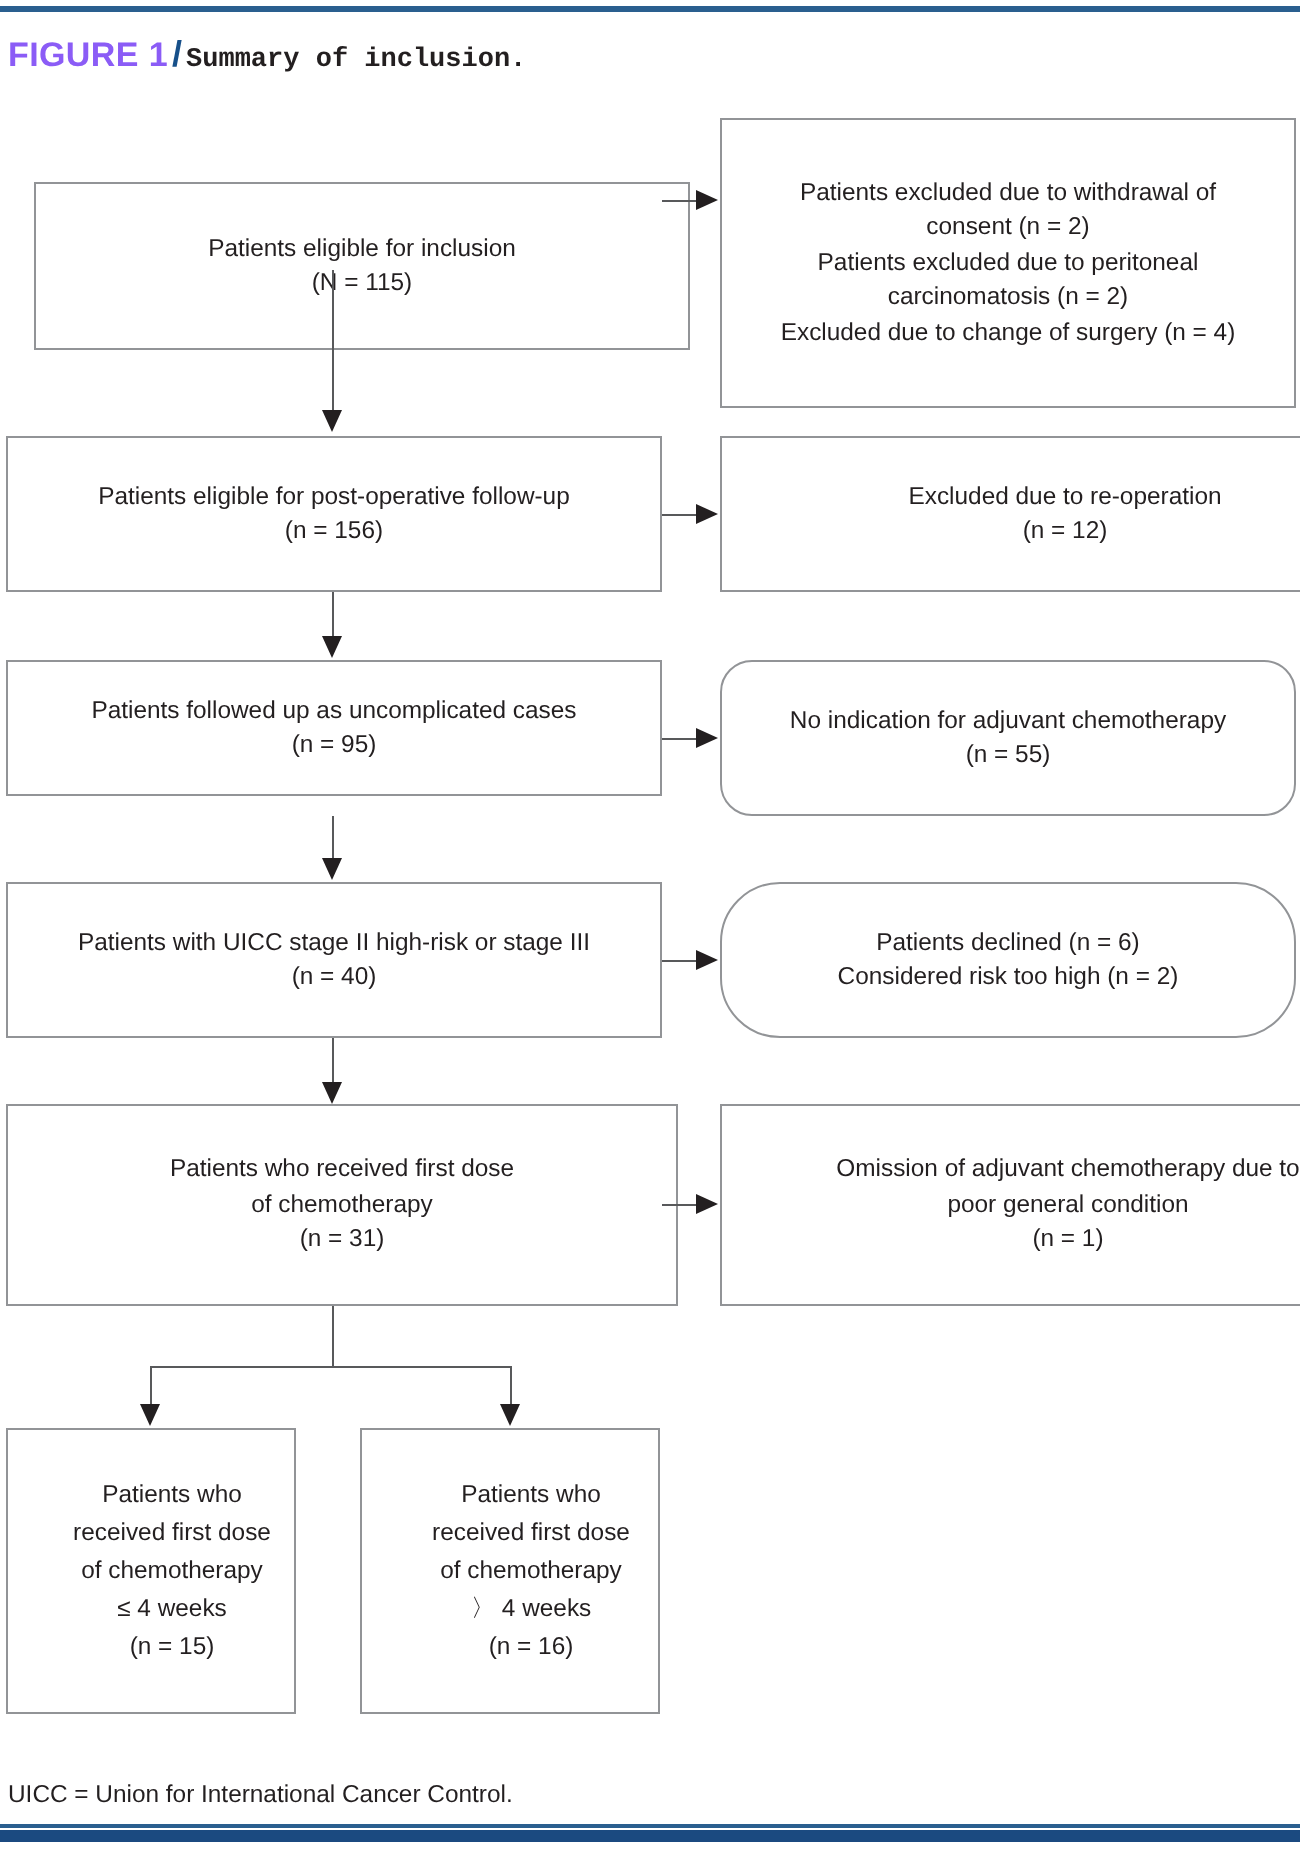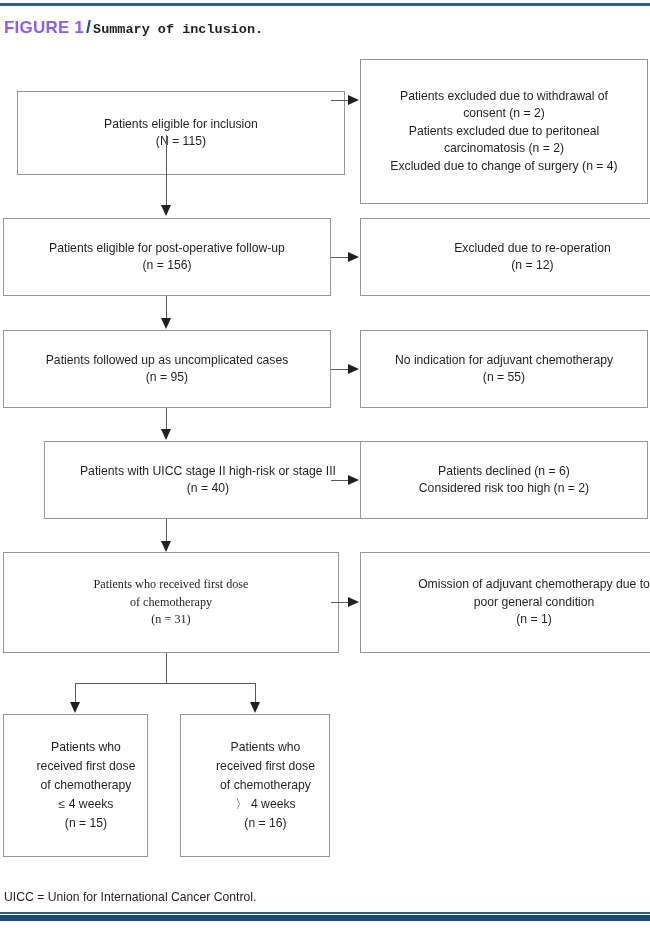--- a/index.html
+++ b/index.html
@@ -126,55 +126,55 @@
 <div class="box" style="left:17px; top:51px; width:328px; height:84px;margin-top:40px;">
   <span class="box-text">Patients eligible for inclusion
 (N = 115)</span>
 </div>
 
 <div class="box" style="left:3px; top:218px; width:328px; height:78px;">
   <span class="box-text">Patients eligible for post-operative follow-up
 (n = 156)</span>
 </div>
 
-<div class="box" style="left:3px; top:330px; width:328px; height:78px;text-align:center;">
+<div class="box" style="left:3px; top:330px; width:328px; height:68px;text-align:center;">
   <span class="box-text">Patients followed up as uncomplicated cases
 (n = 95)</span>
 </div>
 
-<div class="box" style="left:3px; top:441px; width:328px; height:78px;margin-left:41px;">
+<div class="box" style="left:3px; top:441px; width:328px; height:78px;">
   <span class="box-text">Patients with UICC stage II high-risk or stage III
 (n = 40)</span>
 </div>
 
-<div class="box" style="left:3px; top:552px; width:336px; height:101px;font-family:Liberation Serif, serif;">
+<div class="box" style="left:3px; top:552px; width:336px; height:101px;">
   <span class="box-text">Patients who received first dose
 of chemotherapy
 (n = 31)</span>
 </div>
 
 <div class="box" style="left:360px; top:59px; width:288px; height:145px;">
   <span class="box-text">Patients excluded due to withdrawal of
 consent  (n = 2)
 Patients excluded due to peritoneal
 carcinomatosis (n = 2)
 Excluded due to change of surgery (n = 4)</span>
 </div>
 
 <div class="box" style="left:360px; top:218px; width:345px; height:78px;">
   <span class="box-text">Excluded due to re-operation
 (n = 12)</span>
 </div>
 
-<div class="box" style="left:360px; top:330px; width:288px; height:78px;">
+<div class="box" style="left:360px; top:330px; width:288px; height:78px;border-radius:16px;">
   <span class="box-text">No indication for adjuvant chemotherapy
 (n = 55)</span>
 </div>
 
-<div class="box" style="left:360px; top:441px; width:288px; height:78px;">
+<div class="box" style="left:360px; top:441px; width:288px; height:78px;border-radius:30px;">
   <span class="box-text">Patients declined (n = 6)
 Considered risk too high (n = 2)</span>
 </div>
 
 <div class="box" style="left:360px; top:552px; width:348px; height:101px;">
   <span class="box-text">Omission of adjuvant chemotherapy due to
 poor general condition
 (n = 1)</span>
 </div>
 

